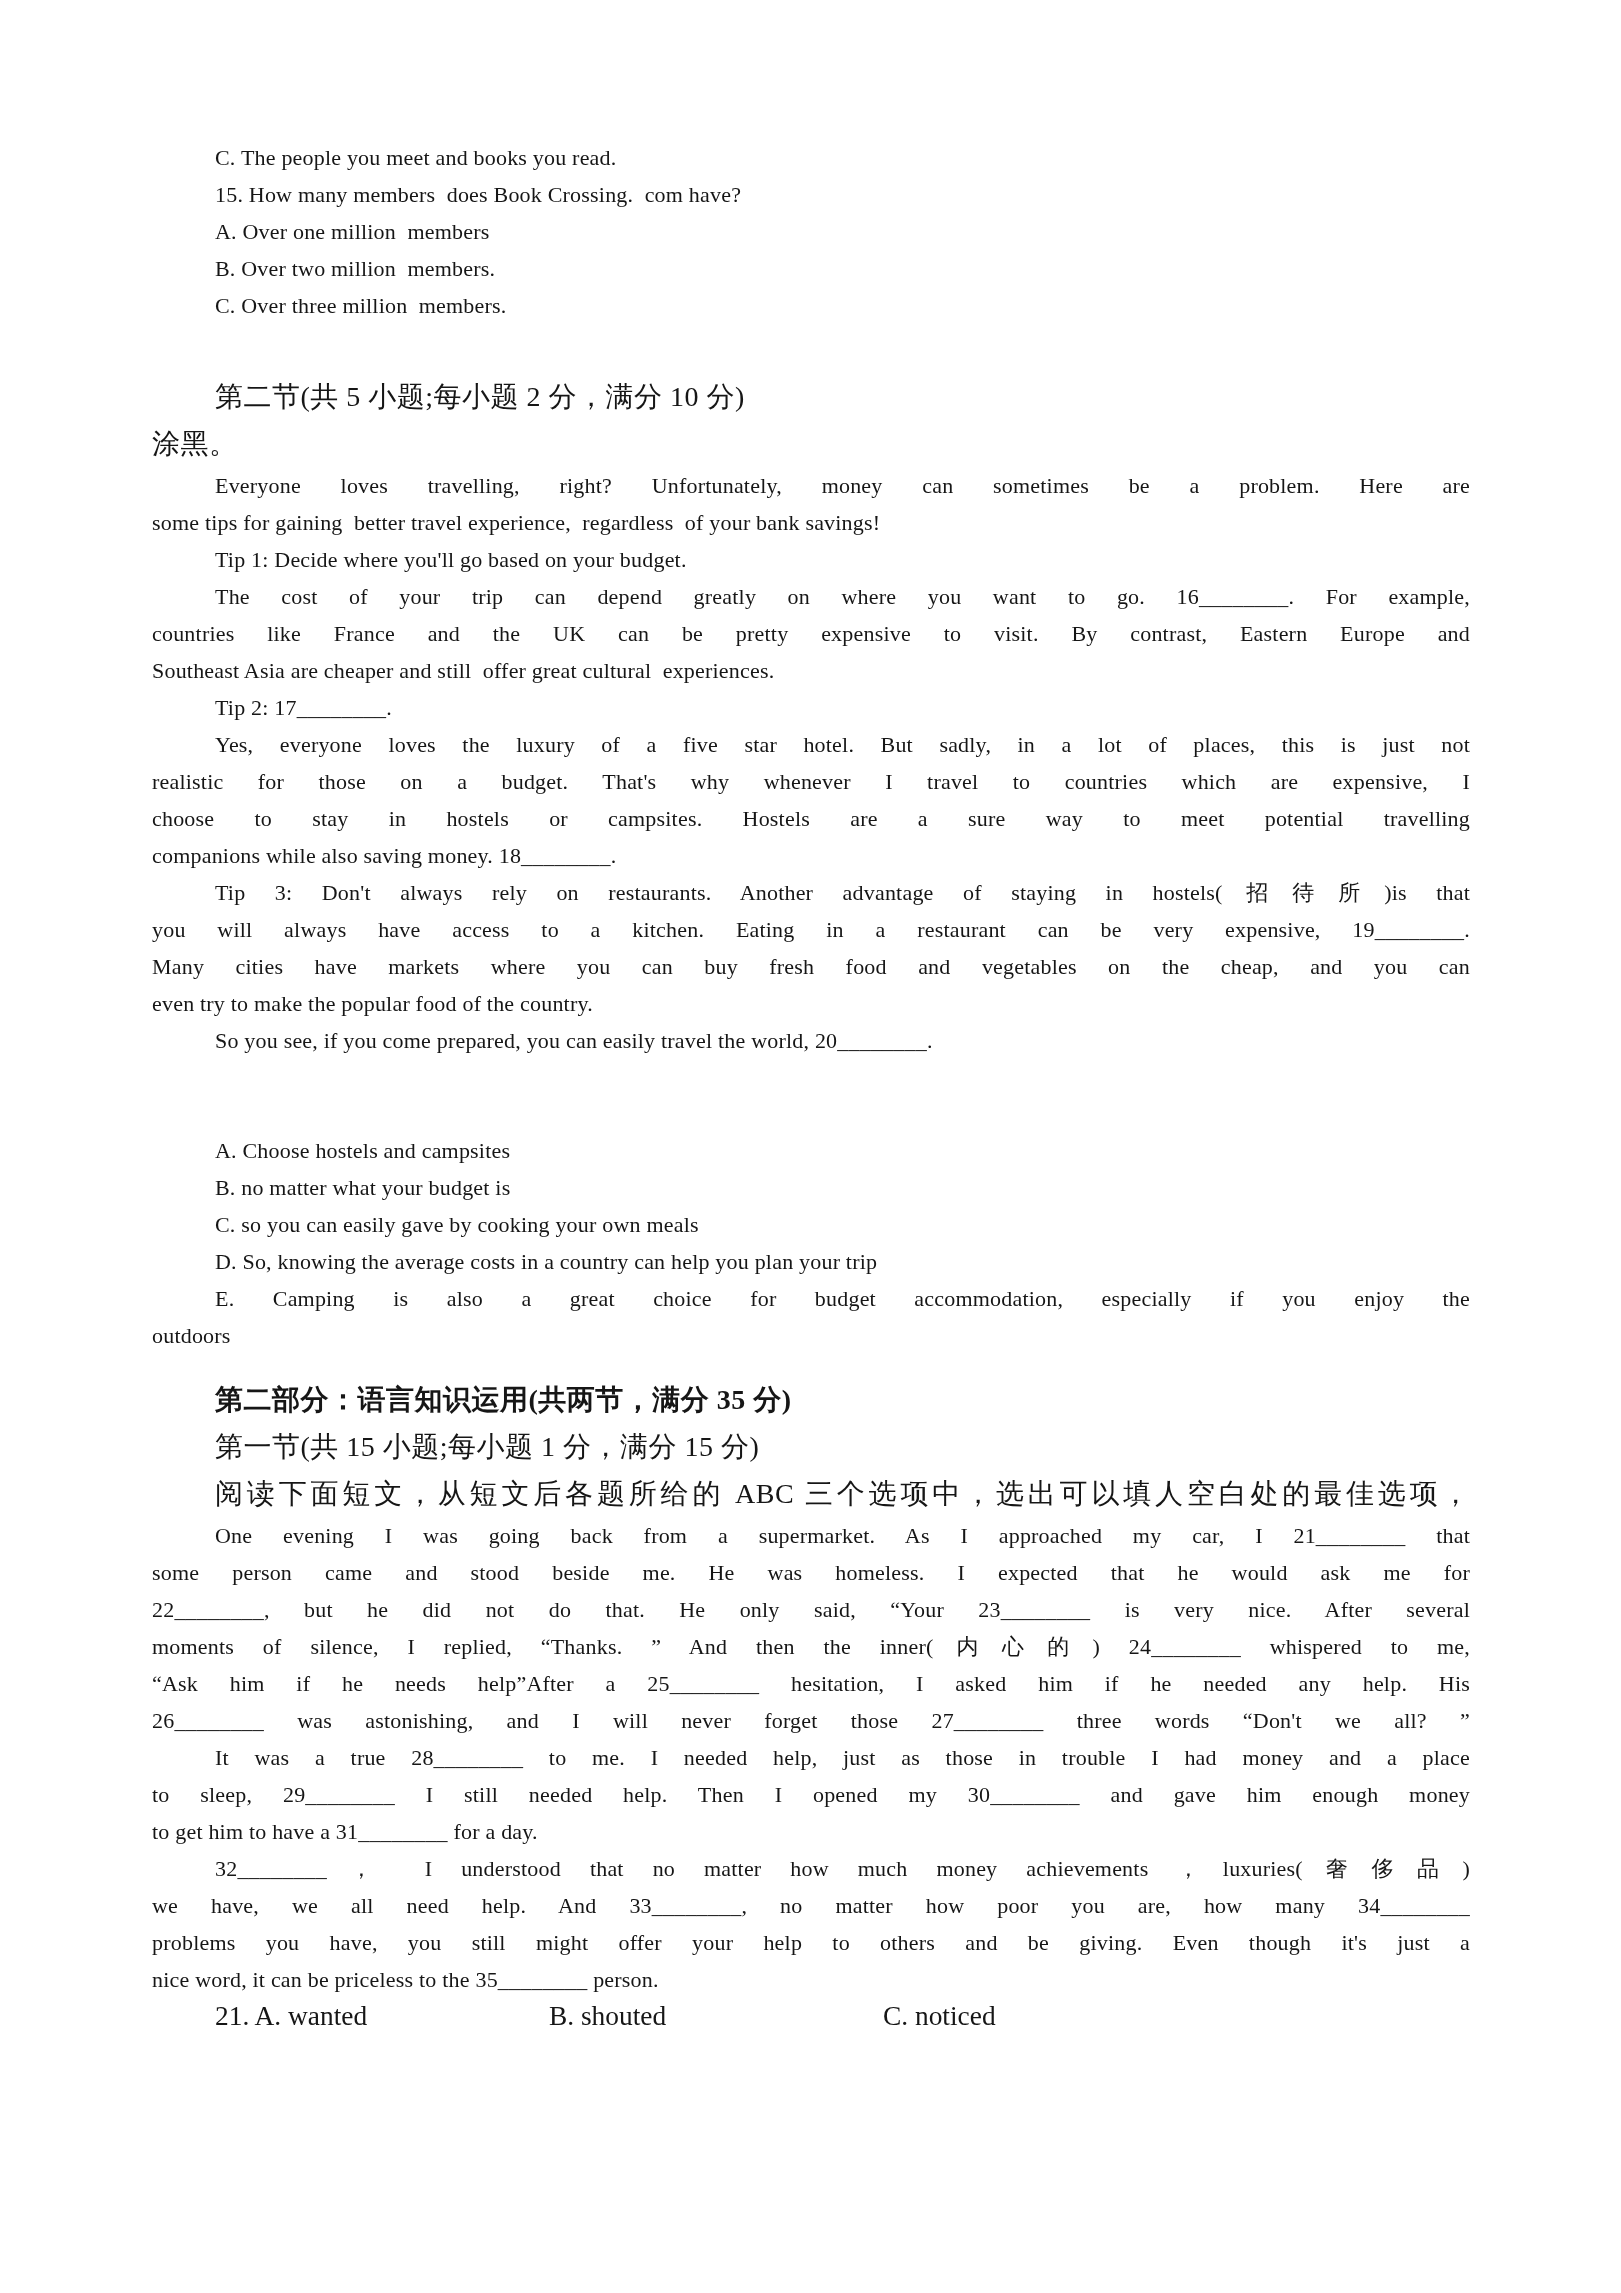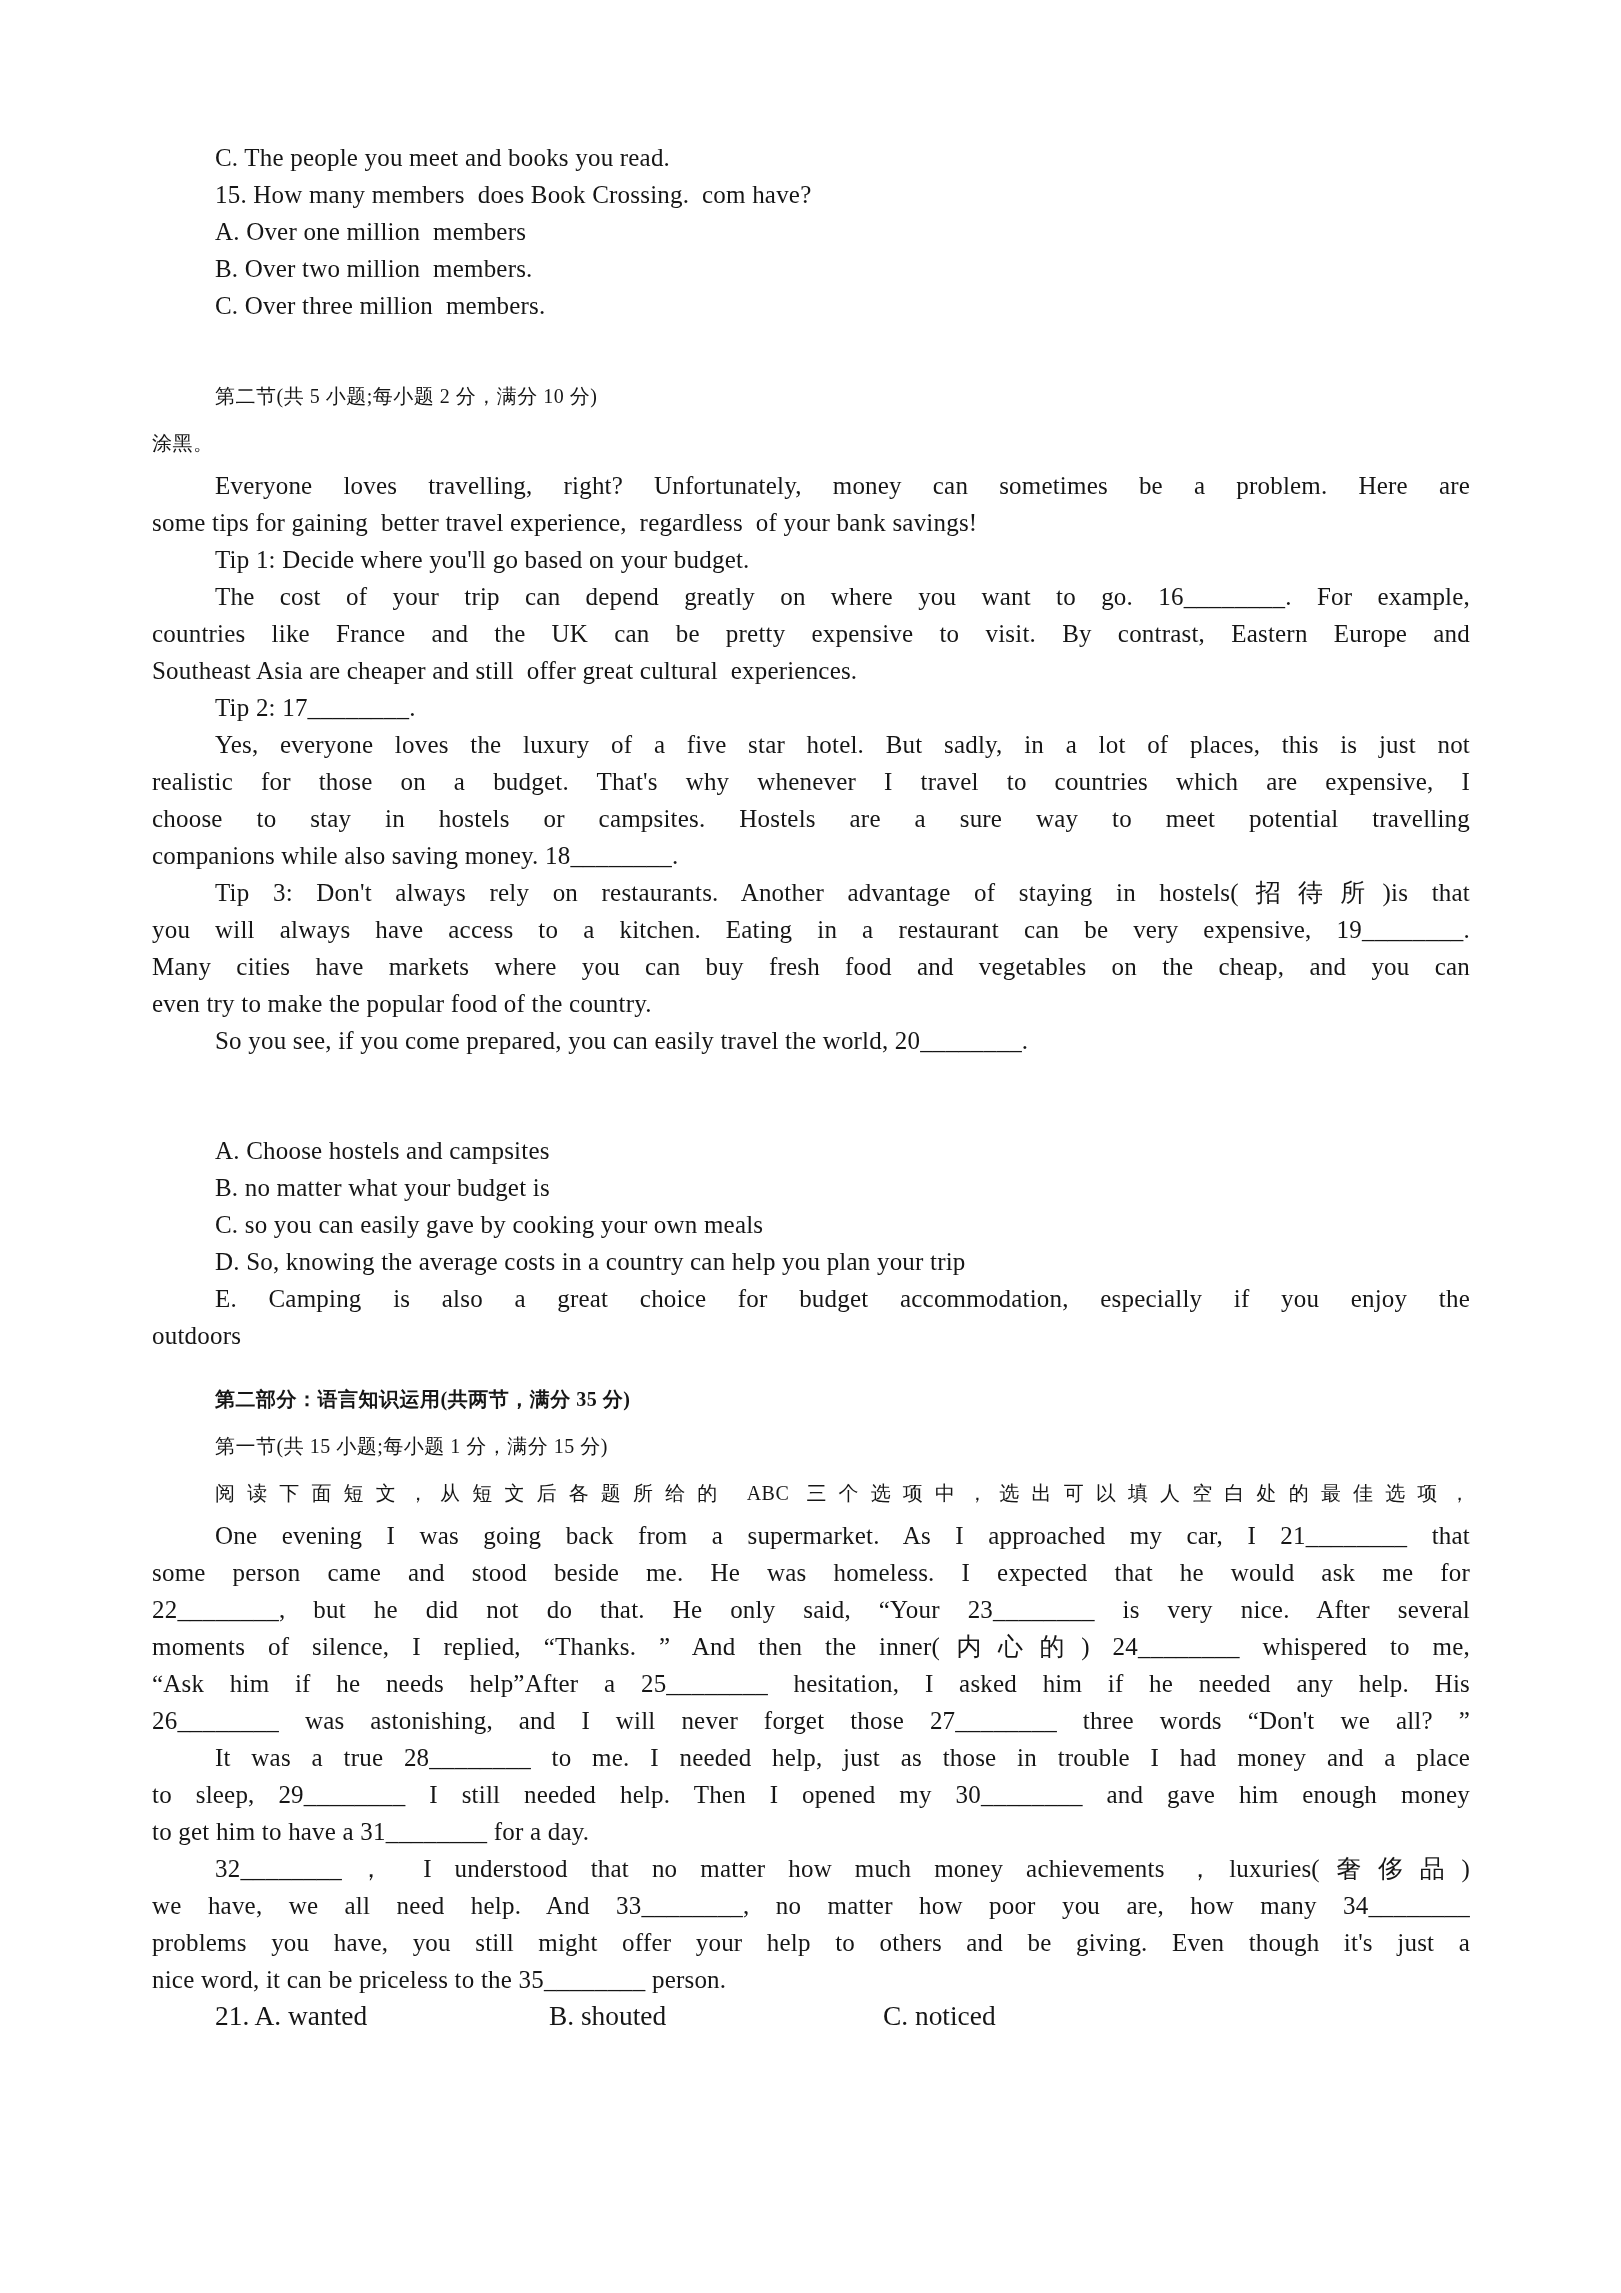--- a/index.html
+++ b/index.html
@@ -11,34 +11,34 @@
     overflow:hidden;
   }
   .content{
     position:absolute;
     left:152px;top:139px;
     width:1318px;
     color:#161616;
   }
   .ln{
     font-family:"Liberation Serif","DejaVu Serif",serif;
-    font-size:25px;
+    font-size:22px;
     line-height:37px;
     white-space:pre-wrap;
     letter-spacing:0.2px;
   }
   .ln.j{
     white-space:normal;
     text-align:justify;
     text-align-last:justify;
     text-justify:inter-word;
   }
   .ln.ind{ text-indent:63px; }
   .ln.zh{
-    font-size:20px;
+    font-size:28px;
     line-height:47px;
     letter-spacing:0.5px;
   }
   .ln.b{ font-weight:bold; }
   .optrow{
     display:flex;
     font-family:"Liberation Serif","DejaVu Serif",serif;
     font-size:27.4px;
     line-height:37px;
     padding-left:63px;

